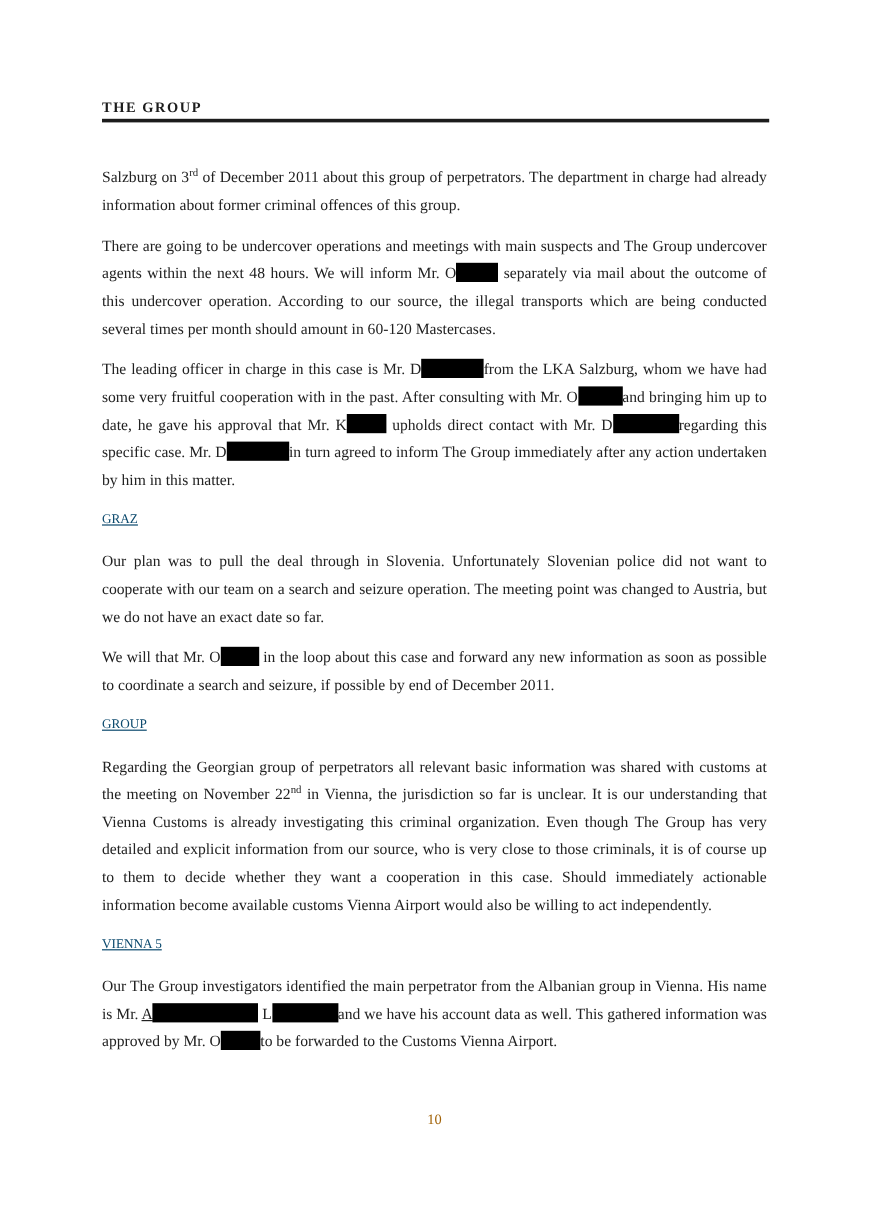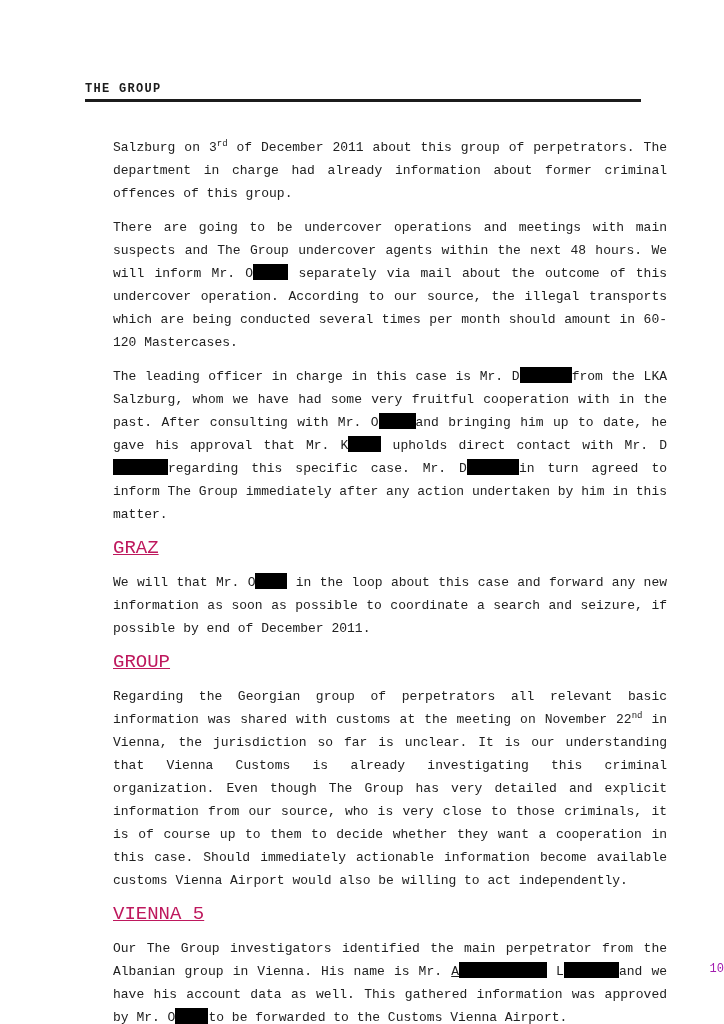--- a/index.html
+++ b/index.html
@@ -6,21 +6,21 @@
     margin: 0;
     padding: 0;
     background: #ffffff;
   }
   .page {
     position: relative;
     width: 724px;
     height: 1024px;
     background: #ffffff;
     overflow: hidden;
-    font-family: Liberation Mono, monospace;
+    font-family: Liberation Serif, serif;
   }
   .doc-header {
     position: absolute;
     left: 85px;
     top: 82px;
     font-size: 12px;
     font-weight: bold;
     letter-spacing: 1.3px;
     color: #1c1c1c;
     white-space: nowrap;
@@ -32,38 +32,37 @@
     width: 556px;
     height: 3px;
     background: #1c1c1c;
   }
   .content {
     position: absolute;
     left: 85px;
     top: 136px;
     width: 554px;
     color: #212121;
-    margin-left: 28px;
   }
   p.para {
     margin: 0 0 11px 0;
     font-size: 13px;
     line-height: 23px;
     text-align: justify;
     color: #212121;
   }
   p.para sup {
     font-size: 9px;
     line-height: 0;
   }
   .section-heading {
     margin: 0 0 11px 0;
-    font-size: 19px;
+    font-size: 11px;
     line-height: 23px;
-    color: #be185d;
+    color: #0c4a6e;
     text-decoration: underline;
     cursor: pointer;
     width: -moz-fit-content;
     width: fit-content;
   }
   .redaction {
     display: inline-block;
     height: 16px;
     background: #000000;
     vertical-align: -3px;
@@ -71,37 +70,37 @@
   .link-run {
     text-decoration: underline;
     color: #212121;
     cursor: pointer;
   }
   .page-number {
     position: absolute;
     top: 926px;
     left: 0;
     width: 724px;
-    text-align: right;
+    text-align: center;
     font-size: 12px;
-    color: #a21caf;
-    margin-top: 36px;
+    color: #a16207;
   }
 </style>
 </head>
 <body>
 
 <div class="page">
   <div class="doc-header">THE GROUP</div>
   <div class="header-rule"></div>
   <div class="content" id="content">
       <p class="para"><span>Salzburg on 3</span><sup>rd</sup><span> of December 2011 about this group of perpetrators. The department in charge had already information about former criminal offences of this group.</span></p>
       <p class="para"><span>There are going to be undercover operations and meetings with main suspects and The Group undercover agents within the next 48 hours. We will inform Mr. O</span><span class="redaction" style="width: 35px;"></span><span> separately via mail about the outcome of this undercover operation. According to our source, the illegal transports which are being conducted several times per month should amount in 60-120 Mastercases.</span></p>
       <p class="para"><span>The leading officer in charge in this case is Mr. D</span><span class="redaction" style="width: 52px;"></span><span>from the LKA Salzburg, whom we have had some very fruitful cooperation with in the past. After consulting with Mr. O</span><span class="redaction" style="width: 37px;"></span><span>and bringing him up to date, he gave his approval that Mr. K</span><span class="redaction" style="width: 33px;"></span><span> upholds direct contact with Mr. D</span><span class="redaction" style="width: 55px;"></span><span>regarding this specific case. Mr. D</span><span class="redaction" style="width: 52px;"></span><span>in turn agreed to inform The Group immediately after any action undertaken by him in this matter.</span></p>
       <div class="section-heading">GRAZ</div>
+      <p class="para"><span>Our plan was to pull the deal through in Slovenia. Unfortunately Slovenian police did not want to cooperate with our team on a search and seizure operation. The meeting point was changed to Austria, but we do not have an exact date so far.</span></p>
       <p class="para"><span>We will that Mr. O</span><span class="redaction" style="width: 32px;"></span><span> in the loop about this case and forward any new information as soon as possible to coordinate a search and seizure, if possible by end of December 2011.</span></p>
       <div class="section-heading">GROUP</div>
       <p class="para"><span>Regarding the Georgian group of perpetrators all relevant basic information was shared with customs at the meeting on November 22</span><sup>nd</sup><span> in Vienna, the jurisdiction so far is unclear. It is our understanding that Vienna Customs is already investigating this criminal organization. Even though The Group has very detailed and explicit information from our source, who is very close to those criminals, it is of course up to them to decide whether they want a cooperation in this case. Should immediately actionable information become available customs Vienna Airport would also be willing to act independently.</span></p>
       <div class="section-heading">VIENNA 5</div>
       <p class="para"><span>Our The Group investigators identified the main perpetrator from the Albanian group in Vienna. His name is Mr. </span><span class="link-run">A</span><span class="redaction" style="width: 88px;"></span><span> L</span><span class="redaction" style="width: 55px;"></span><span>and we have his account data as well. This gathered information was approved by Mr. O</span><span class="redaction" style="width: 33px;"></span><span>to be forwarded to the Customs Vienna Airport.</span></p>
     </div>
   <div class="page-number">10</div>
 </div>
 
 </body></html>

